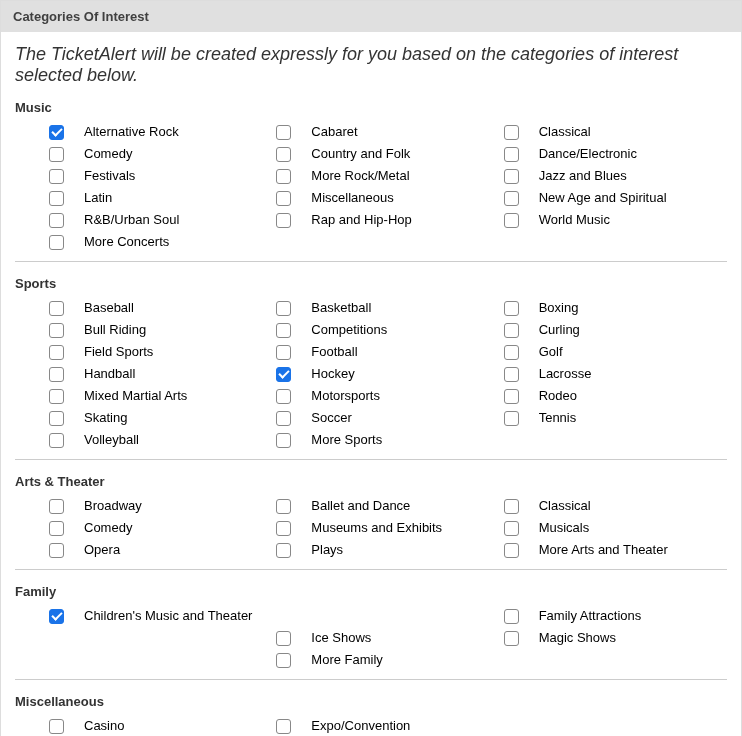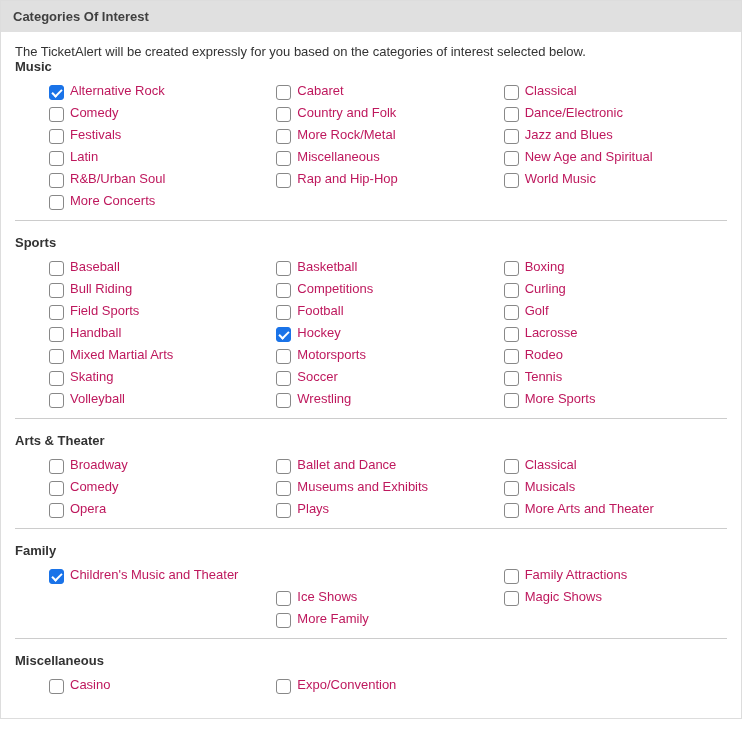--- a/index.html
+++ b/index.html
@@ -21,22 +21,24 @@
       background: #e0e0e0;
       padding: 8px 12px;
       font-weight: bold;
       color: #404040;
       font-size: 13px;
     }
     .panel-body {
       padding: 12px 14px 10px 14px;
     }
     .description {
-      font-size: 13px;
+      font-size: 18px;
       color: #333;
+      margin-bottom: 14px;
+      font-style: italic;
     }
     .section {
       margin-bottom: 14px;
     }
     .section-title {
       font-weight: bold;
       font-size: 13px;
       color: #333;
       margin-bottom: 8px;
     }
@@ -48,25 +50,25 @@
     .checkbox-grid {
       display: grid;
       grid-template-columns: repeat(3, 1fr);
       column-gap: 4px;
       row-gap: 4px;
       padding-left: 34px;
       margin-bottom: 10px;
     }
     .checkbox-item {
       display: flex;
-      align-items: flex-end;
-      gap: 6px;
+      align-items: center;
+      gap: 20px;
       cursor: pointer;
       font-size: 13px;
-      color: #be185d;
+      color: #000000;
       line-height: 18px;
     }
     .chk {
       position: relative;
       width: 15px;
       height: 15px;
       border: 1.5px solid #888;
       border-radius: 3px;
       background: #fff;
       flex-shrink: 0;
@@ -245,24 +247,20 @@
             <label class="checkbox-item">
               <span class="chk"></span>
               <span>Tennis</span>
             </label>
             <label class="checkbox-item">
               <span class="chk"></span>
               <span>Volleyball</span>
             </label>
             <label class="checkbox-item">
               <span class="chk"></span>
-              <span>Wrestling</span>
-            </label>
-            <label class="checkbox-item">
-              <span class="chk"></span>
               <span>More Sports</span>
             </label>
           </div>
           <hr class="section-divider">
         </div>
         <div class="section">
           <div class="section-title">Arts &amp; Theater</div>
           <div class="checkbox-grid">
             <label class="checkbox-item">
               <span class="chk"></span>

